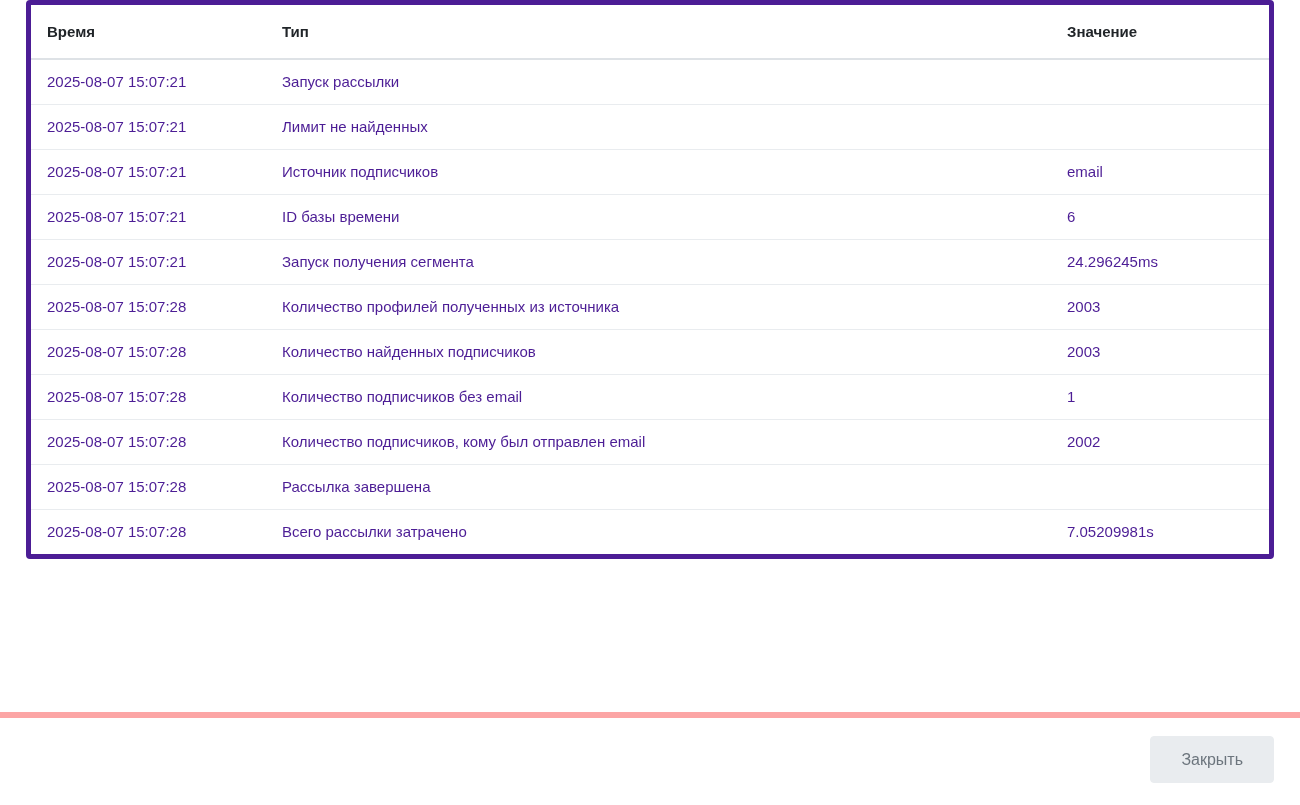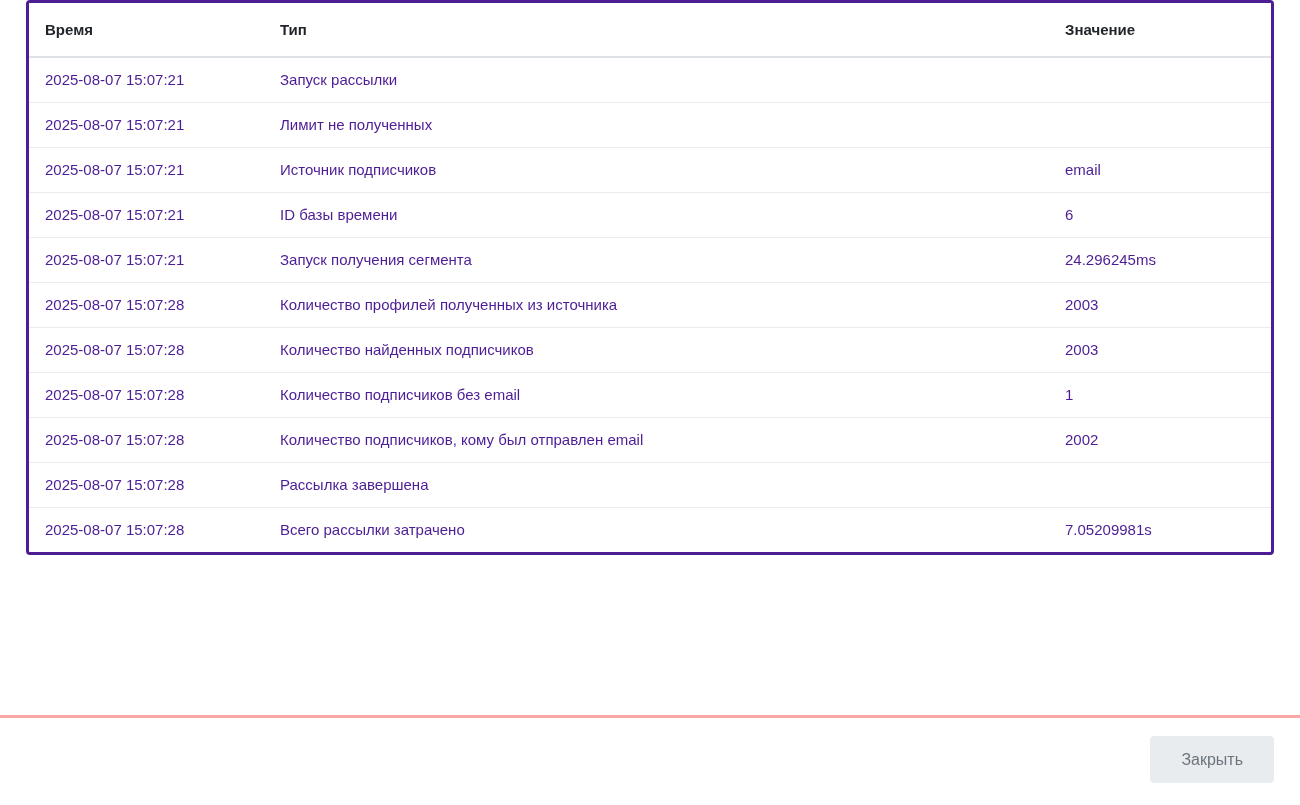--- a/index.html
+++ b/index.html
@@ -49,21 +49,21 @@
 
   
   .modal-body {
     flex: 1 1 auto;
     padding: 0 26px;
     box-sizing: border-box;
     overflow: hidden;
   }
 
   .table-wrap {
-    border: 3px solid #4c1d95;
+    border: 5px solid #4c1d95;
     border-radius: 4px;
     overflow: hidden;
     background: #fff;
   }
 
   table.log-table {
     border-collapse: collapse;
     width: 100%;
     table-layout: fixed;
     font-size: 15px;
@@ -91,21 +91,21 @@
   table.log-table tbody tr:first-child td {
     border-top: none;
   }
   .col-time  { width: 235px; }
   .col-type  { width: 785px; }
   .col-value { width: auto; }
 
   
   .modal-footer {
     flex: 0 0 auto;
-    border-top: 3px solid #fca5a5;
+    border-top: 6px solid #fca5a5;
     padding: 18px 26px 22px 26px;
     box-sizing: border-box;
     display: flex;
     justify-content: flex-end;
     align-items: center;
     margin-top: 20px;
   }
   .btn-close {
     background: #e9ecef;
     color: #6c757d;
@@ -140,21 +140,21 @@
           </tr>
         </thead>
         <tbody id="log-table-body">
             <tr>
               <td>2025-08-07 15:07:21</td>
               <td>Запуск рассылки</td>
               <td></td>
             </tr>
             <tr>
               <td>2025-08-07 15:07:21</td>
-              <td>Лимит не полученных</td>
+              <td>Лимит не найденных</td>
               <td></td>
             </tr>
             <tr>
               <td>2025-08-07 15:07:21</td>
               <td>Источник подписчиков</td>
               <td>email</td>
             </tr>
             <tr>
               <td>2025-08-07 15:07:21</td>
               <td>ID базы времени</td>

